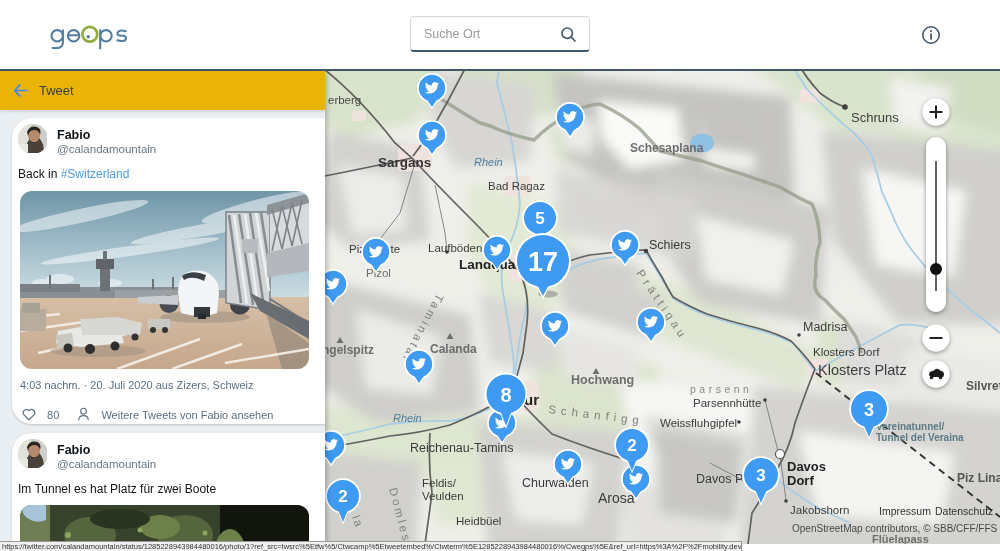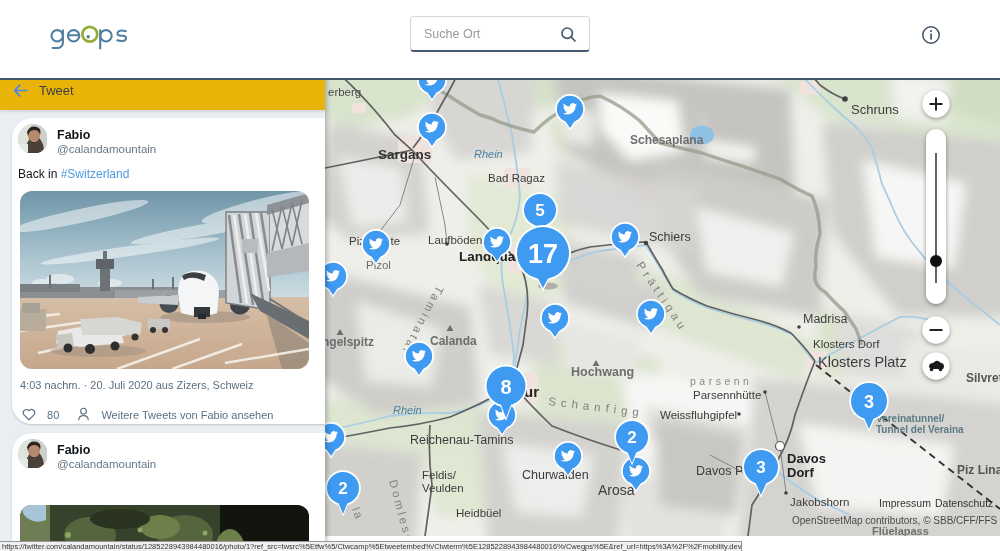--- a/index.html
+++ b/index.html
@@ -1,17 +1,17 @@
 <!DOCTYPE html>
 <html><head>
 <meta charset="utf-8">
 <style>
 *{margin:0;padding:0;box-sizing:border-box}
 html,body{width:1000px;height:551px;overflow:hidden;font-family:"Liberation Sans",sans-serif;background:#fff;position:relative}
-#hdr{position:absolute;left:0;top:0;width:1000px;height:80px;background:#fff;border-bottom:2px solid #41556b;z-index:40}
+#hdr{position:absolute;left:0;top:0;width:1000px;height:71px;background:#fff;border-bottom:2px solid #41556b;z-index:40}
 #logo{position:absolute;left:48px;top:22px}
 #search{position:absolute;left:410px;top:16px;width:180px;height:36px;border:1px solid #d8d8d8;border-bottom:2px solid #44596e;border-radius:4px;background:#fff}
 #search .ph{position:absolute;left:13px;top:10px;font-size:12.5px;color:#9a9a9a}
 #search svg{position:absolute;right:10px;top:8px}
 #info-ic{position:absolute;left:921px;top:25px}
 #side{position:absolute;left:0;top:71px;width:325px;height:480px;background:#e9eef2;z-index:30;overflow:hidden;box-shadow:2px 0 5px rgba(0,0,0,.25)}
 #tbar{position:absolute;left:0;top:0;width:325px;height:39px;background:#eab308;box-shadow:0 1px 3px rgba(0,0,0,.15)}
 #tbar .bk{position:absolute;left:12px;top:9px}
 #tbar .tt{position:absolute;left:39px;top:12px;font-size:13px;color:#3c4043}
 .card{position:absolute;left:12px;width:352px;background:#fff;border-radius:20px;box-shadow:0 1px 2px rgba(0,0,0,.18)}
@@ -20,21 +20,21 @@
 .av{position:absolute;left:6px;top:6px;width:30px;height:30px;border-radius:50%;overflow:hidden}
 .nm{position:absolute;left:45px;top:10px;font-size:12.5px;font-weight:bold;color:#0f1419}
 .hd{position:absolute;left:45px;top:25px;font-size:11.5px;color:#657786}
 .bird{position:absolute;right:7px;top:10px}
 .txt{position:absolute;left:6px;top:49px;font-size:12px;color:#0f1419}
 .txt a{color:#4a9ae0;text-decoration:none}
 .pimg{position:absolute;left:8px;top:73px;width:289px;height:178px;border-radius:12px;overflow:hidden}
 .meta{position:absolute;left:8px;top:261px;font-size:11px;color:#5b7083;white-space:nowrap}
 .meta2{position:absolute;left:8px;top:289px;font-size:11px;color:#5b7083;white-space:nowrap}
 #urlbar{position:absolute;left:0;top:541px;width:742px;height:10px;background:#f0f0f0;border:1px solid #989898;border-left:0;border-bottom:0;z-index:60;font-size:7.5px;color:#333;white-space:nowrap;overflow:hidden;padding:0 2px;line-height:9px}
-#map{position:absolute;left:325px;top:55px;width:675px;height:480px;z-index:10;background:#8b5cf6}
+#map{position:absolute;left:325px;top:63px;width:675px;height:480px;z-index:10;background:#8b5cf6}
 </style>
 </head>
 <body>
 <div id="map">
     <svg width="675" height="481" viewBox="325 70 675 481" style="position:absolute">
 <defs>
 <filter id="sh" x="-60%" y="-60%" width="220%" height="220%">
           <feDropShadow dx="0" dy="1.5" stdDeviation="2" flood-opacity="0.4"></feDropShadow>
         </filter>
 <filter id="blur7" x="-5%" y="-5%" width="110%" height="110%">
@@ -465,20 +465,21 @@
           <ellipse cx="16" cy="11" rx="6" ry="7.5" fill="#b5896b"></ellipse>
           <path d="M9 8 Q12 1 19 3 Q24 5 22 11 Q21 6 16 6 Q11 6 10 12 Z" fill="#2b2520"></path>
           <path d="M11 13 Q12 19 16 19 Q20 19 21 13 Q21 18 16 18.5 Q12 18 11 13Z" fill="#2b2520"></path>
           <rect x="0" y="20" width="10" height="9" fill="#e8eae4"></rect>
         </svg></div>
     <div class="nm">Fabio</div>
     <div class="hd">@calandamountain</div>
     <svg class="bird" width="18" height="15" viewBox="0 0 24 20">
         <path d="M23.95 2.57a10 10 0 01-2.82.77A4.96 4.96 0 0023.29.62c-.95.56-2 .96-3.12 1.18A4.92 4.92 0 0011.78 6.28C7.69 6.1 4.07 4.13 1.64 1.16a4.82 4.82 0 00-.67 2.48c0 1.71.87 3.21 2.19 4.1a4.9 4.9 0 01-2.23-.62v.06a4.92 4.92 0 003.95 4.83 5 5 0 01-2.21.08 4.94 4.94 0 004.6 3.42A9.87 9.87 0 011.17 17.6c-.39 0-.78-.02-1.17-.07a14 14 0 007.56 2.21c9.05 0 14-7.5 14-13.99 0-.21 0-.42-.02-.63a9.94 9.94 0 002.46-2.55z" fill="#1d9bf0"></path>
       </svg>
+    <div class="txt">Im Tunnel es hat Platz für zwei Boote</div>
     <div class="pimg" style="top:72px;height:120px"><svg width="289" height="120" viewBox="0 0 289 120">
       <rect width="289" height="120" fill="#36422c"></rect>
       <rect x="200" width="89" height="120" fill="#12150e"></rect>
       <rect x="0" width="30" height="120" fill="#6e7d54"></rect>
       <path d="M0 0 H26 V15 Q13 20 4 10 Z" fill="#a8c4d8"></path>
       <path d="M0 40 Q14 30 26 44 Q12 58 0 52 Z" fill="#8fa474"></path>
       <g fill="#55663f">
             <ellipse cx="70" cy="30" rx="26" ry="18"></ellipse>
             <ellipse cx="120" cy="60" rx="30" ry="24"></ellipse>
             <ellipse cx="90" cy="95" rx="34" ry="20"></ellipse>

